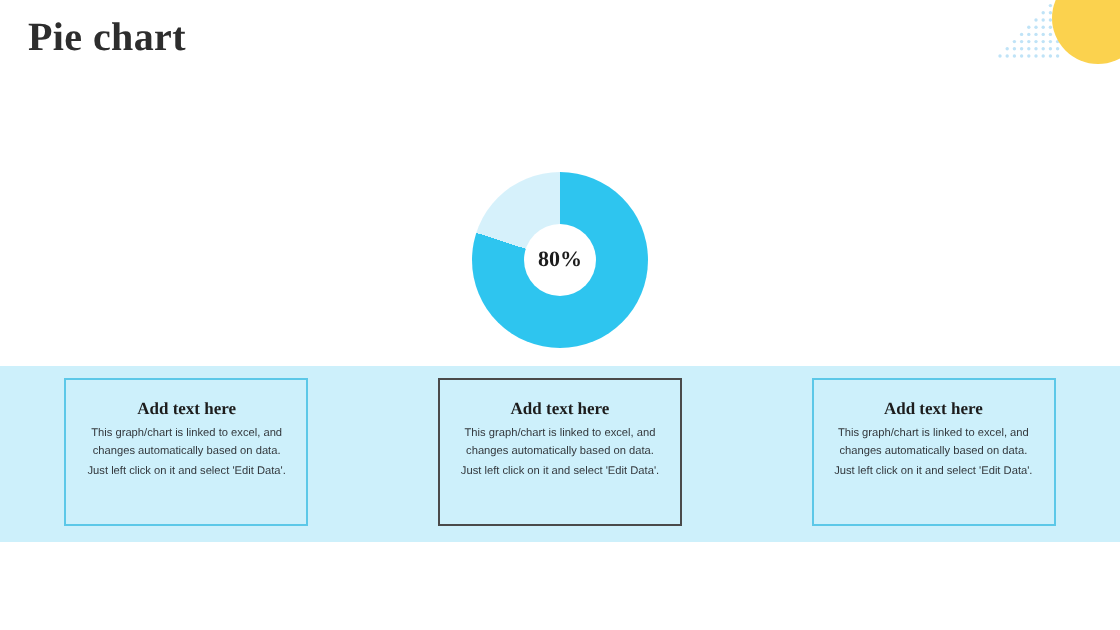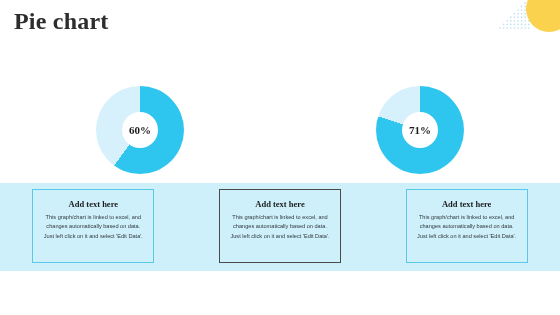--- a/index.html
+++ b/index.html
@@ -40,21 +40,21 @@
     width: 34px;
     height: 30px;
   }
 
   
   #page-title {
     position: absolute;
     left: 14px;
     top: 9px;
     font-family: "Liberation Serif", serif;
-    font-size: 24px;
+    font-size: 20px;
     font-weight: 700;
     color: #2d2d2d;
     letter-spacing: .2px;
     line-height: 1;
   }
 
   
   #charts-row {
     position: absolute;
     left: 0;
@@ -200,33 +200,26 @@
         </g>
     </svg>
   </div>
   <div class="yellow-blob"></div>
 </div>
 
 <div id="page-title">Pie chart</div>
 
 <div id="charts-row">
 
-  <div class="chart-cell">
-    <div class="donut" id="donut-0" style="background: conic-gradient(rgb(46, 197, 239) 0deg, rgb(46, 197, 239) 216deg, rgb(214, 241, 251) 216deg, rgb(214, 241, 251) 360deg);">
-      <div class="hole">
-        <span>60%</span>
-      </div>
-    </div>
-  </div>
 
 
   <div class="chart-cell">
     <div class="donut" id="donut-2" style="background: conic-gradient(rgb(46, 197, 239) 0deg, rgb(46, 197, 239) 288deg, rgb(214, 241, 251) 288deg, rgb(214, 241, 251) 360deg);">
       <div class="hole">
-        <span>71%</span>
+        <span>80%</span>
       </div>
     </div>
   </div>
 
 </div>
 
 <div id="bottom-band"></div>
 
 <div id="cards-row">
 

